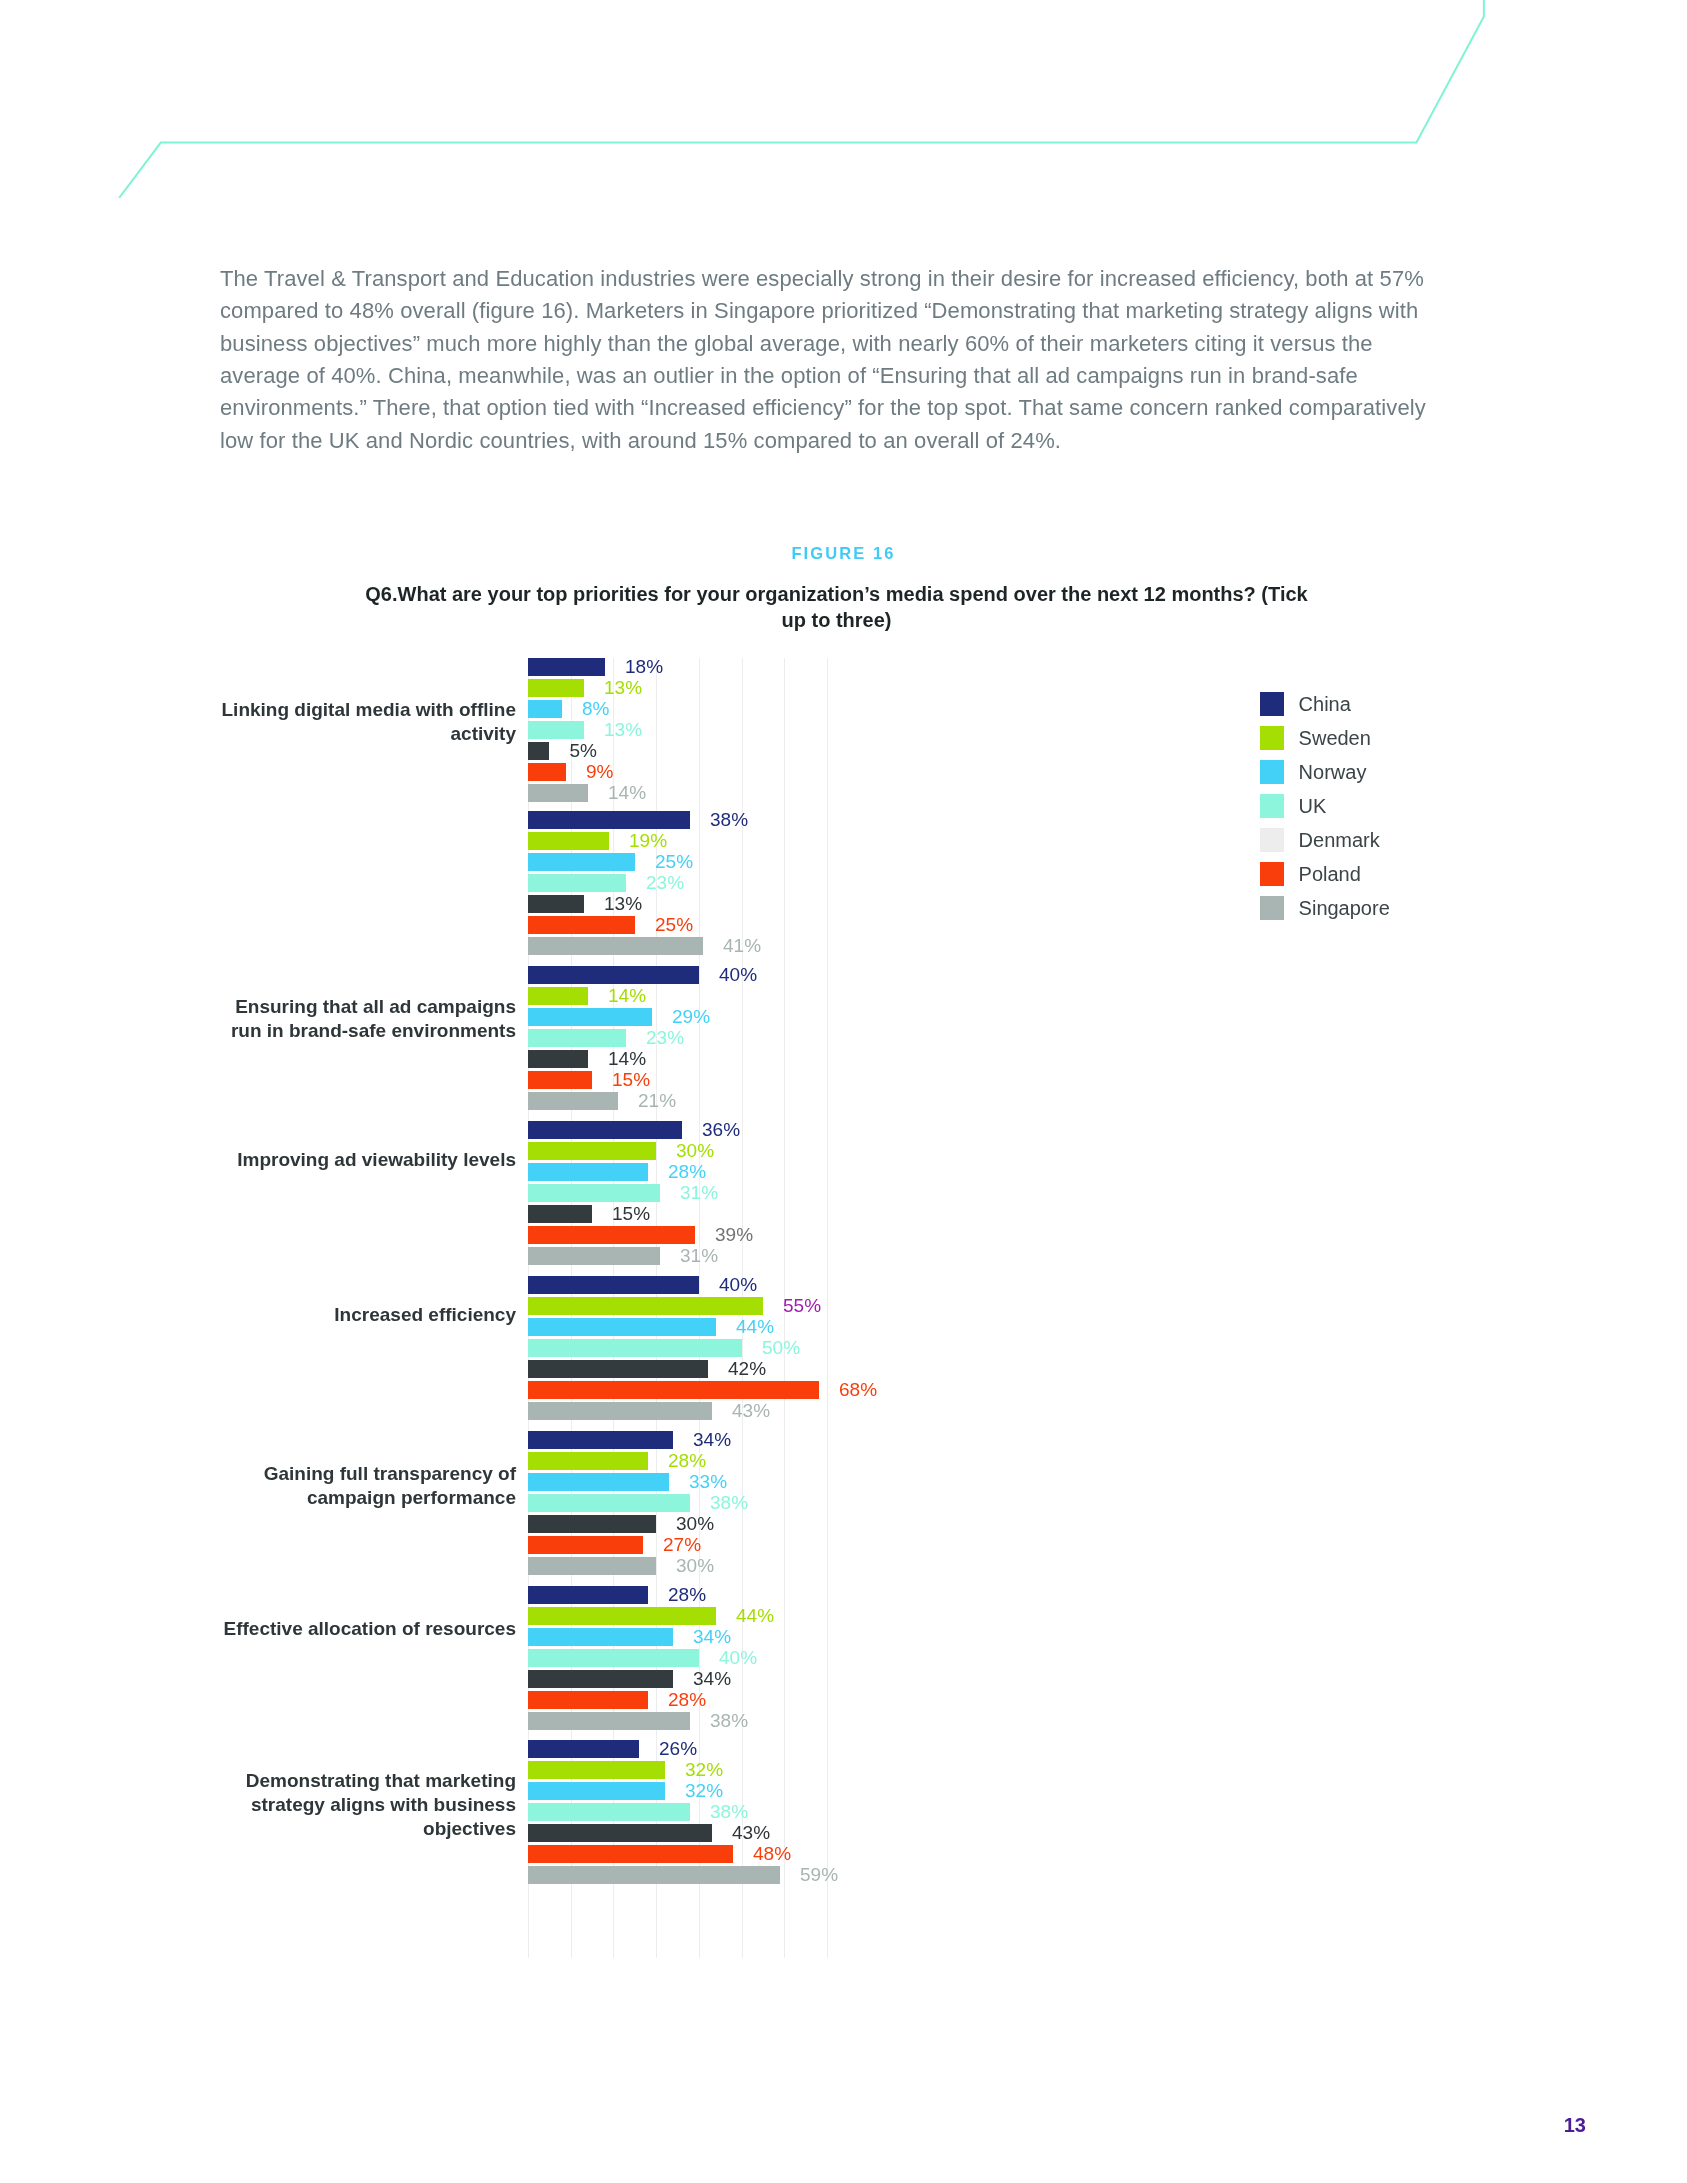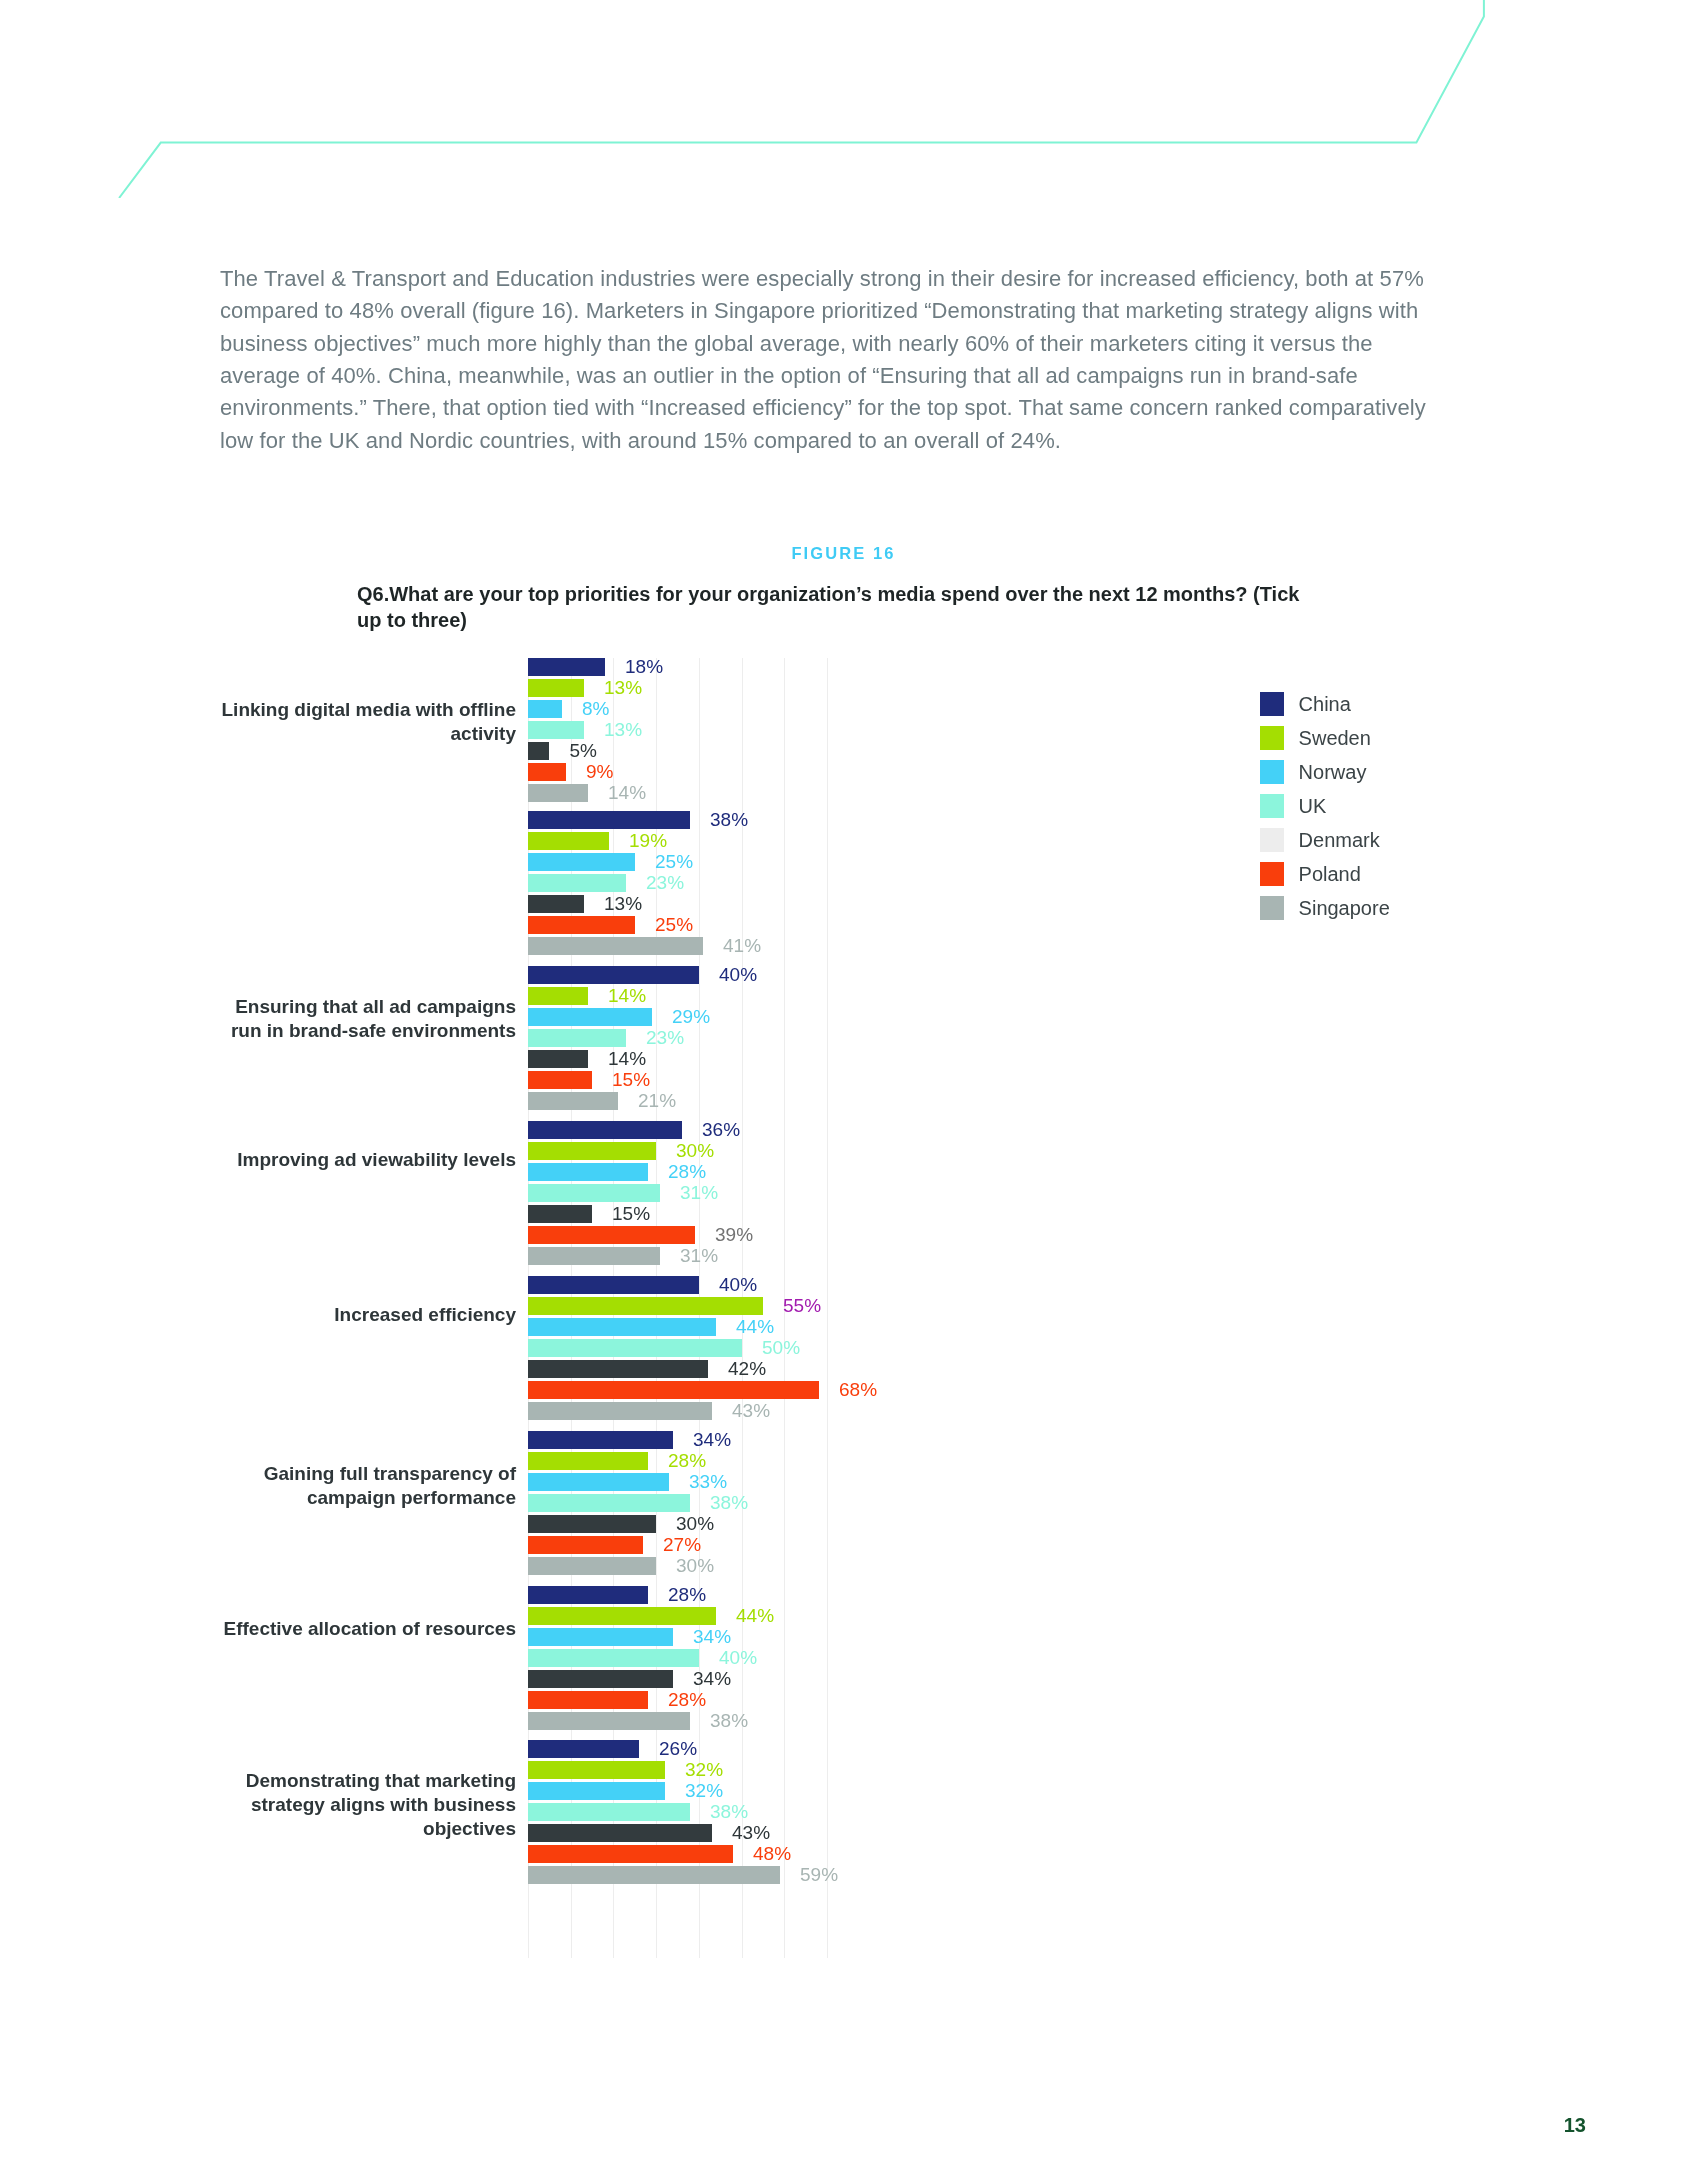--- a/index.html
+++ b/index.html
@@ -14,21 +14,21 @@
     position:absolute;left:220px;top:241px;width:1221px;
     font-size:22px;line-height:1.47;color:#6E7C82;
     letter-spacing:0.1px;
   }
 
   #figure-kicker{
     position:absolute;left:0;top:544px;width:1687px;text-align:center;
     font-size:16.5px;font-weight:bold;letter-spacing:2.1px;color:#3FCBF5;
   }
   #chart-title{
-    position:absolute;left:357px;top:582px;width:959px;
+    position:absolute;left:357px;top:582px;width:959px;text-align:center;
     font-size:20px;font-weight:bold;line-height:1.28;color:#1E2526;
   }
 
   
   #chart{position:absolute;left:0px;top:658px;width:1687px;height:1300px;}
 
   .plot{position:absolute;left:528px;top:0;width:920px;height:1300px;}
   .gridline{position:absolute;top:0;bottom:0;width:1.3px;background:#EDEDED;}
 
   .cat-labels{position:absolute;left:218px;top:0;width:298px;height:1300px;}
@@ -46,21 +46,21 @@
   }
 
   
   #legend{position:absolute;left:1260px;top:687px;}
   .legend-row{display:flex;align-items:center;height:34px;}
   .legend-swatch{width:24px;height:24px;flex:0 0 24px;}
   .legend-label{margin-left:14.6px;font-size:20px;color:#3B4447;}
 
   #page-number{
     position:absolute;right:101px;bottom:46px;
-    font-size:20px;font-weight:bold;color:#14532d;
+    font-size:20px;font-weight:bold;color:#4c1d95;
   }
 </style>
 </head>
 <body>
 
 <svg id="deco-corner" viewBox="0 0 2550 300" preserveAspectRatio="none">
   <path id="deco-path" d="M 180 300 L 243 216 L 2141 216 L 2243 25 L 2243 0" fill="none" stroke="#7FF3D4" stroke-width="3"></path>
 </svg>
 
 <p id="body-copy">The Travel &amp; Transport and Education industries were especially strong in their desire for increased efficiency, both at 57% compared to 48% overall (figure 16). Marketers in Singapore prioritized “Demonstrating that marketing strategy aligns with business objectives” much more highly than the global average, with nearly 60% of their marketers citing it versus the average of 40%. China, meanwhile, was an outlier in the option of “Ensuring that all ad campaigns run in brand-safe environments.” There, that option tied with “Increased efficiency” for the top spot. That same concern ranked comparatively low for the UK and Nordic countries, with around 15% compared to an overall of 24%.</p>

